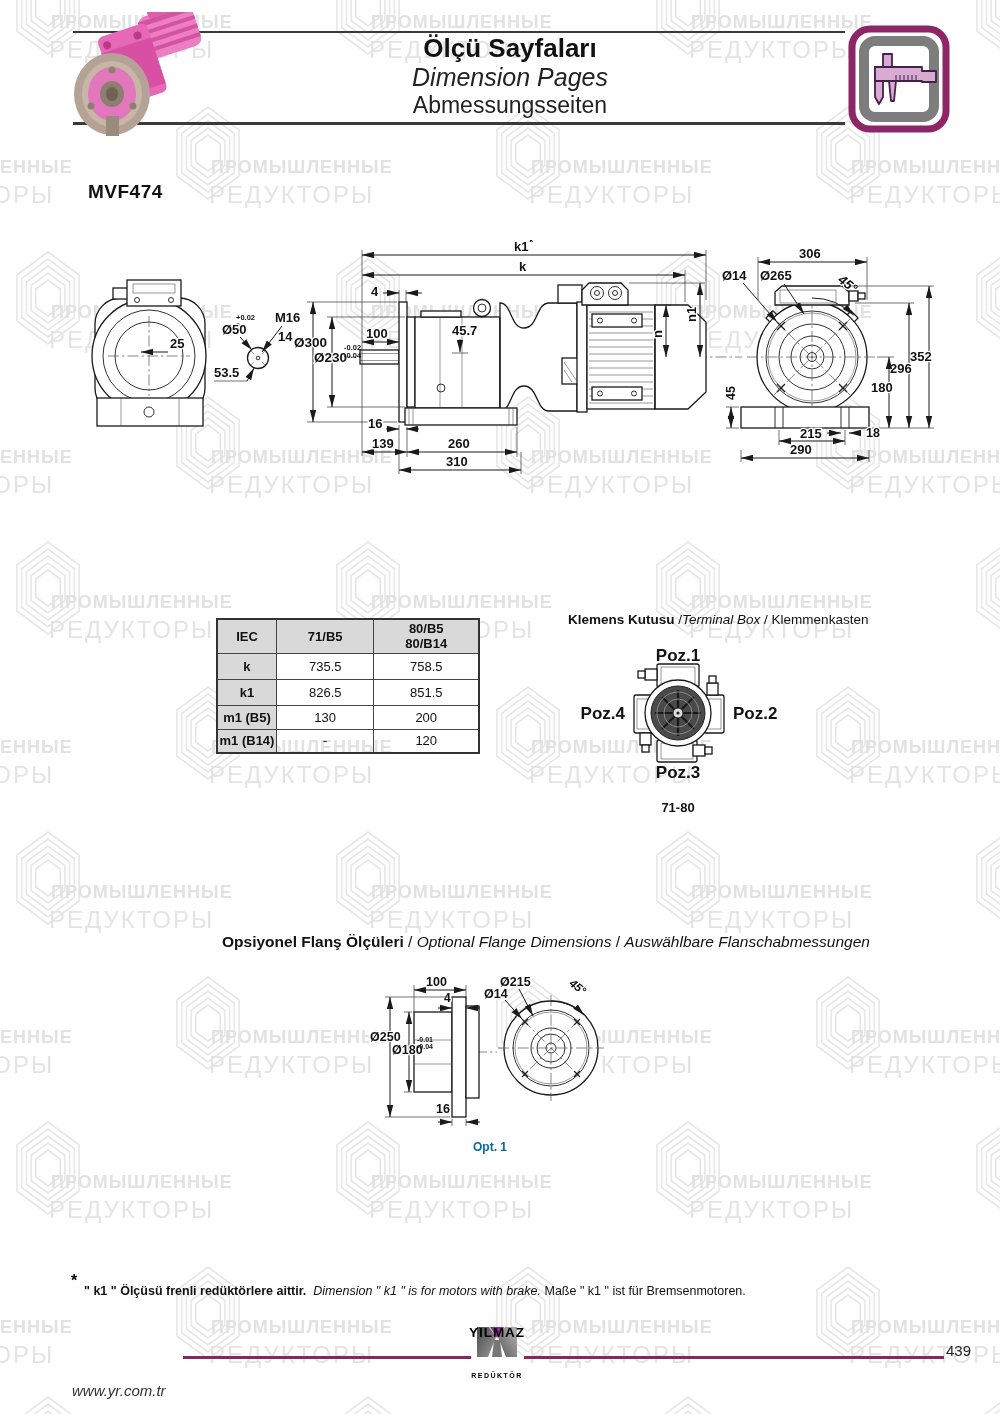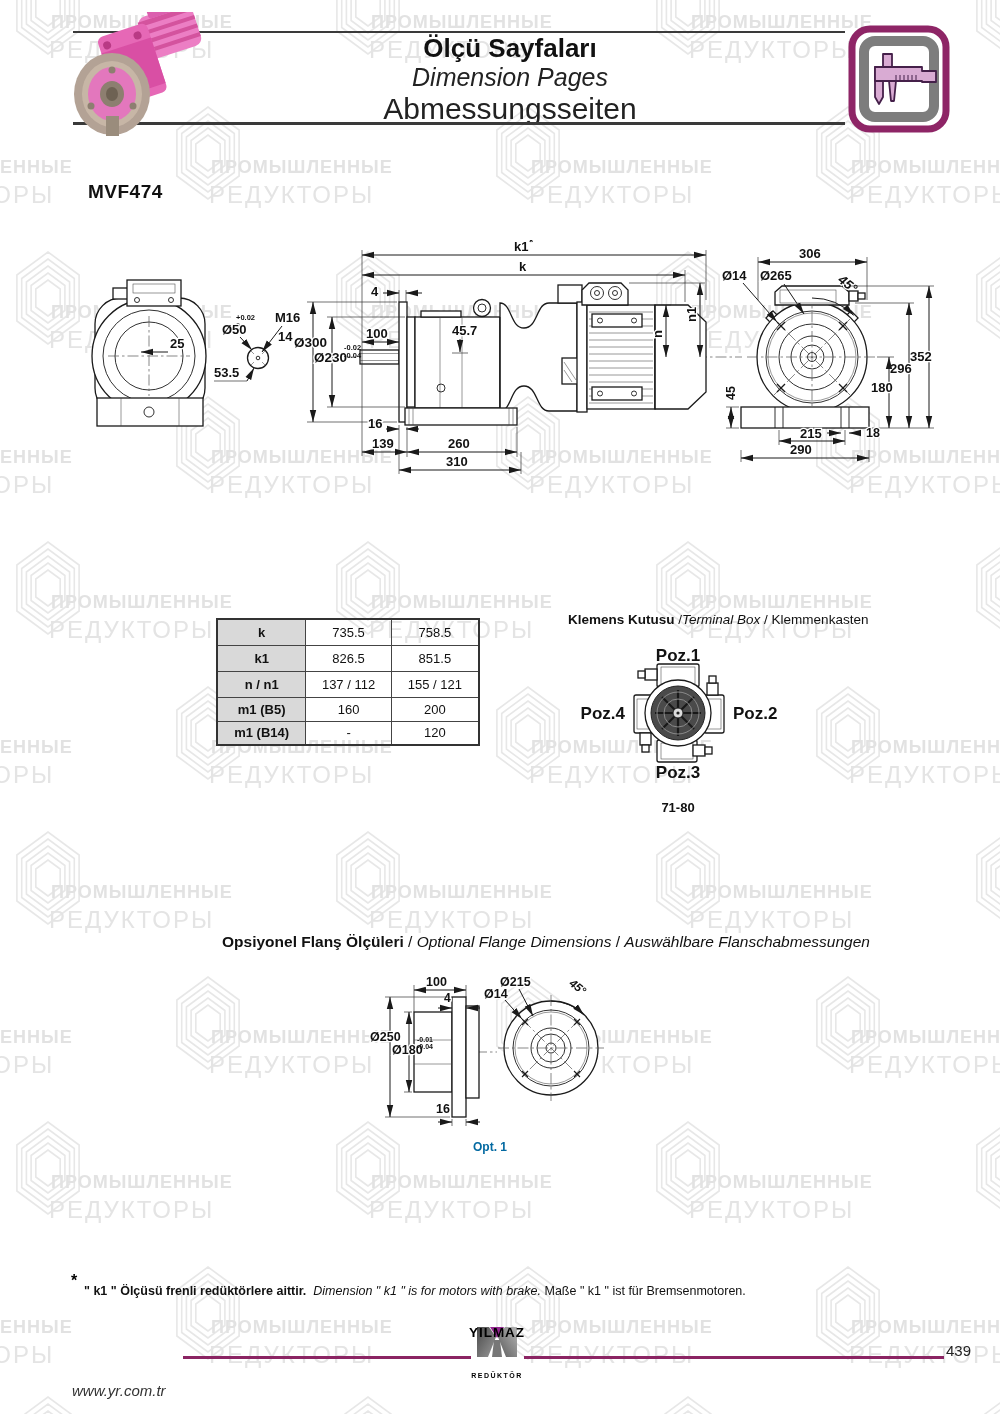--- a/index.html
+++ b/index.html
@@ -6,21 +6,21 @@
   #page{position:relative;width:1000px;height:1414px;background:#fff;overflow:hidden;font-family:"Liberation Sans",sans-serif;}
   .abs{position:absolute;}
   #wm-layer{position:absolute;left:0;top:0;width:1000px;height:1414px;z-index:0;}
   .wm-tile{position:absolute;width:180px;height:135px;}
   .wm-l1{position:absolute;left:36px;top:52px;font-size:18px;letter-spacing:1px;color:#e2e2e2;font-weight:bold;white-space:nowrap;}
   .wm-l2{position:absolute;left:34px;top:76px;font-size:24px;letter-spacing:2px;color:#e4e4e4;white-space:nowrap;}
   #content{position:absolute;left:0;top:0;width:1000px;height:1056px;z-index:1;}
   .rule{background:#3a3a3a;}
   .hdr-t1{left:300px;top:33px;width:420px;text-align:center;font-size:26px;font-weight:bold;color:#111;}
   .hdr-t2{left:300px;top:63px;width:420px;text-align:center;font-size:25px;font-style:italic;color:#222;}
-  .hdr-t3{left:300px;top:92px;width:420px;text-align:center;font-size:30px;color:#222;}
+  .hdr-t3{left:300px;top:92px;width:420px;text-align:center;font-size:23px;color:#222;}
   .note{left:72px;top:136px;font-size:13px;color:#111;white-space:nowrap;}
   .model{left:88px;top:181px;font-size:19px;font-weight:bold;color:#111;letter-spacing:0.5px;}
   table.spec{border-collapse:collapse;font-size:13px;color:#111;}
   table.spec td{border:1px solid #444;text-align:center;vertical-align:middle;padding:0;}
   .cell-gray{background:#d9d9d9;}
   .klemens-title,.flange-title{font-size:13.5px;color:#111;white-space:nowrap;}
   .flange-title{font-size:15.5px;}
   .opt1{font-size:12px;font-weight:bold;color:#0369a1;}
   .fnote{font-size:12.5px;color:#111;white-space:nowrap;}
   .url{font-style:italic;font-size:15px;color:#333;margin-top:40px;}
@@ -627,38 +627,38 @@
         <text class="d" x="866" y="437" style="font-size:12.5px;">18</text>
         <line class="ext" x1="741" y1="450" x2="741" y2="462"></line>
         <line class="ext" x1="869" y1="450" x2="869" y2="462"></line>
         <line class="dim" x1="741" y1="458" x2="869" y2="458"></line>
         <text class="d" x="790" y="454">290</text>
       </g>
     </svg>
 
     <table class="spec abs" style="left:216px;top:618px;width:264px;border:2px solid #333;">
       <tbody>
+      <tr style="height:34px;">
+        <td class="cell-gray" style="width:59px;font-weight:bold;">IEC</td>
+        <td class="cell-gray" style="width:99px;font-weight:bold;">71/B5</td>
+        <td class="cell-gray" style="width:106px;font-weight:bold;"><span>80/B5</span><br><span>80/B14</span></td>
+      </tr>
       <tr style="height:26px;">
         <td class="cell-gray" style="font-weight:bold;">k</td>
         <td>735.5</td>
         <td>758.5</td>
       </tr>
       <tr style="height:26px;">
         <td class="cell-gray" style="font-weight:bold;">k1</td>
         <td>826.5</td>
         <td>851.5</td>
       </tr>
-      <tr style="height:26px;">
-        <td class="cell-gray" style="font-weight:bold;">n / n1</td>
-        <td>137 / 112</td>
-        <td>155 / 121</td>
-      </tr>
       <tr style="height:24px;">
         <td class="cell-gray" style="font-weight:bold;">m1 (B5)</td>
-        <td>160</td>
+        <td>130</td>
         <td>200</td>
       </tr>
       <tr style="height:24px;">
         <td class="cell-gray" style="font-weight:bold;">m1 (B14)</td>
         <td>-</td>
         <td>120</td>
       </tr>
     </tbody>
       </table>
 

